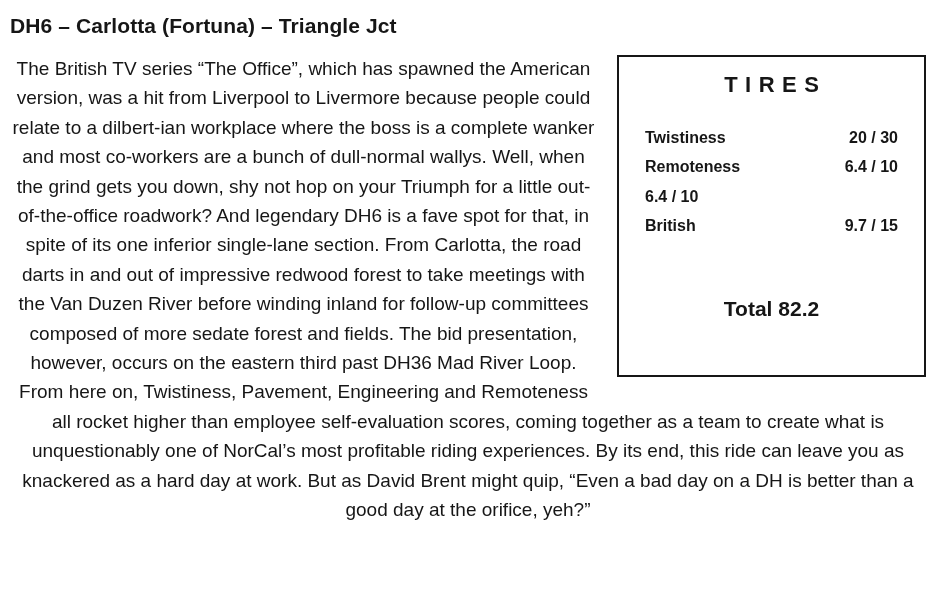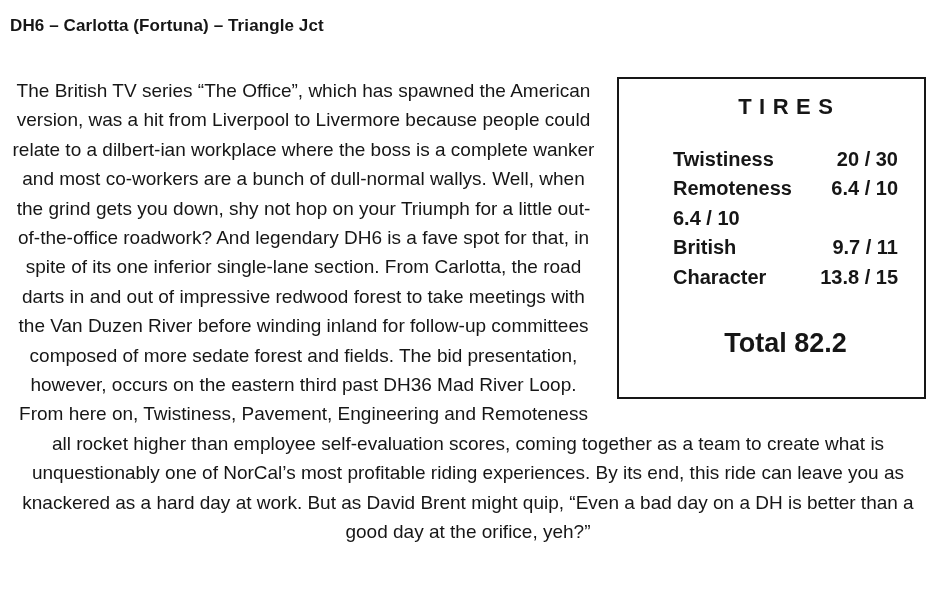--- a/index.html
+++ b/index.html
@@ -4,46 +4,45 @@
 <style>
   html, body { margin: 0; padding: 0; background: #ffffff; }
   body {
     width: 950px; height: 599px; overflow: hidden;
     font-family: "Liberation Sans", sans-serif;
     color: #161616;
     -webkit-font-smoothing: antialiased;
   }
   .page { padding: 10px 24px 0 10px; box-sizing: border-box; }
   .doc-title {
-    font-size: 17px; line-height: 28px; font-weight: 700;
-    margin: 2px 0 36px 0; letter-spacing: 0.1px;
+    font-size: 21px; line-height: 28px; font-weight: 700;
+    margin: 2px 0 14px 0; letter-spacing: 0.1px;
   }
   .content {  }
   .tires-box {
     float: right;
     width: 309px; height: 322px; box-sizing: border-box;
     border: 2px solid #161616;
     margin: 1px 0 10px 20px;
     text-align: center;
     background: #ffffff;
-    padding-left: 28px;
   }
   .tires-title {
     margin-top: 15px;
     font-size: 22px; font-weight: 700;
     letter-spacing: 0.34em; text-indent: 0.34em;
   }
   .tires-rows { margin: 25px 26px 0 26px; }
   .tires-row {
     display: flex; justify-content: space-between;
-    font-weight: 700; font-size: 20px; line-height: 29.4px;
+    font-weight: 700; font-size: 16px; line-height: 29.4px;
     text-align: right;
     gap: 24px;
   }
-  .tires-total { margin-top: 36px; font-size: 27px; font-weight: 700; }
+  .tires-total { margin-top: 56px; font-size: 21px; font-weight: 700; }
   .body-text {
     margin: 0;
     font-size: 19px; line-height: 29.4px;
     text-align: center;
   }
 </style>
 </head>
 <body>
 
 <div class="page">
@@ -62,25 +61,21 @@
         </div>
         <div class="tires-row">
           <span>Remoteness</span>
           <span>6.4 / 10</span>
         </div>
         <div class="tires-row">
           <span>6.4 / 10</span>
         </div>
         <div class="tires-row">
           <span>British</span>
-          <span>9.7 / 11</span>
-        </div>
-        <div class="tires-row">
-          <span>Character</span>
-          <span>13.8 / 15</span>
+          <span>9.7 / 15</span>
         </div>
       </div>
 
       <div class="tires-total">
         <span>Total</span>
         <span>82.2</span>
       </div>
     </div>
 
     <p class="body-text">The British TV series “The Office”, which has spawned the American version, was a hit from Liverpool to Livermore because people could relate to a dilbert-ian workplace where the boss is a complete wanker and most co-workers are a bunch of dull-normal wallys. Well, when the grind gets you down, shy not hop on your Triumph for a little out-of-the-office roadwork? And legendary DH6 is a fave spot for that, in spite of its one inferior single-lane section. From Carlotta, the road darts in and out of impressive redwood forest to take meetings with the Van Duzen River before winding inland for follow-up committees composed of more sedate forest and fields. The bid presentation, however, occurs on the eastern third past DH36 Mad River Loop. From here on, Twistiness, Pavement, Engineering and Remoteness all rocket higher than employee self-evaluation scores, coming together as a team to create what is unquestionably one of NorCal’s most profitable riding experiences. By its end, this ride can leave you as knackered as a hard day at work. But as David Brent might quip, “Even a bad day on a DH is better than a good day at the orifice, yeh?”</p>

